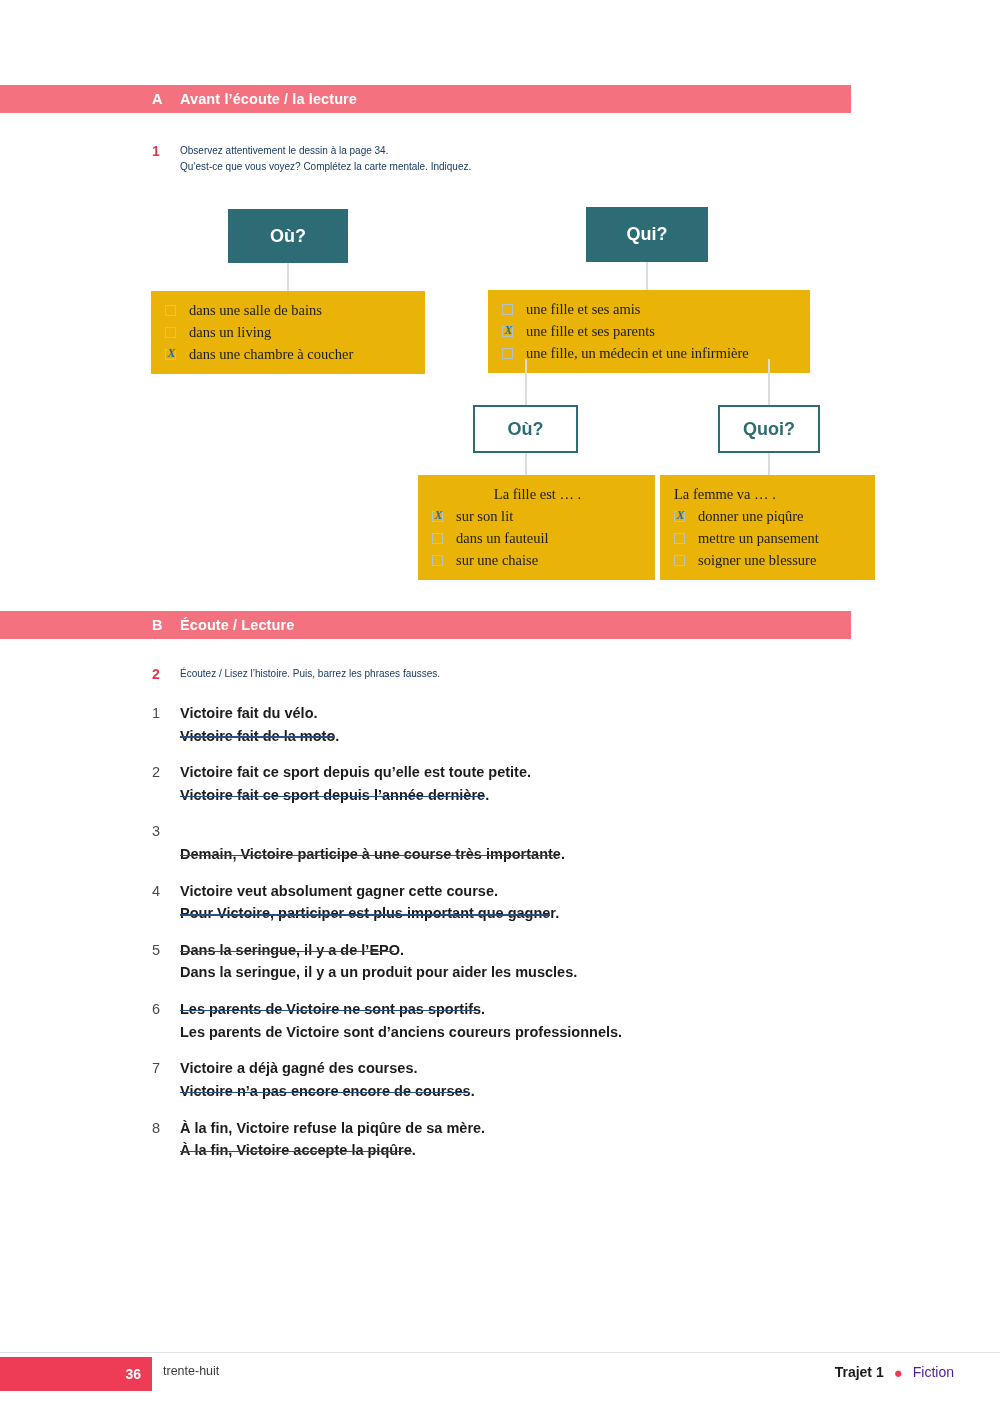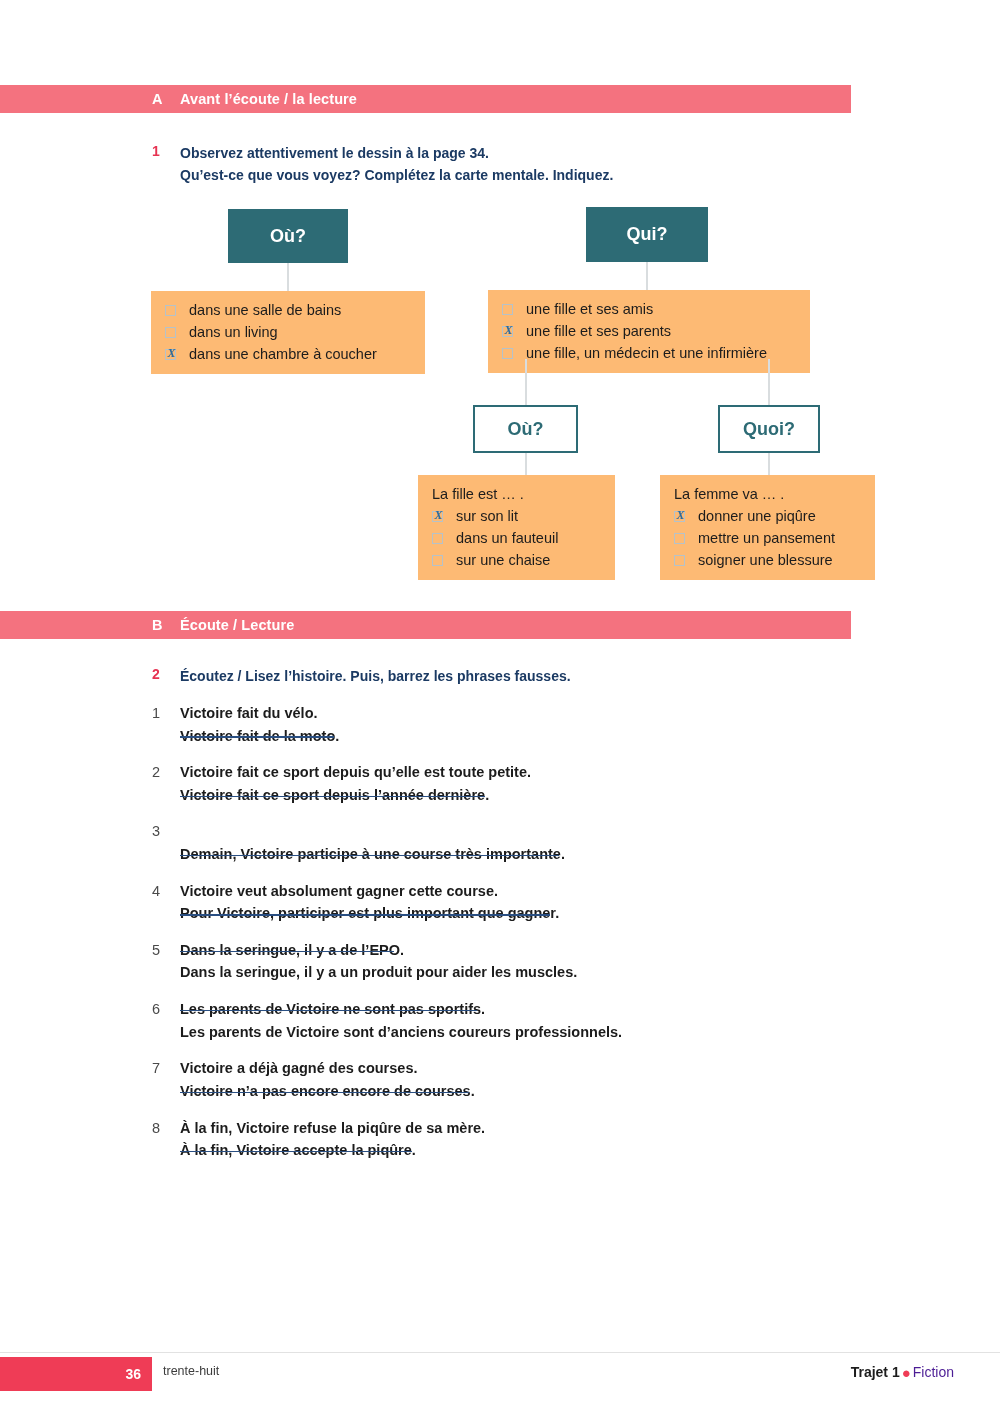--- a/index.html
+++ b/index.html
@@ -50,22 +50,22 @@
   }
   .instruction .num {
     color: #e63352;
     font-weight: bold;
     font-size: 14px;
     width: 28px;
     flex: 0 0 28px;
   }
   .instruction .txt {
     color: #1b3a63;
-    font-weight: bold;
-    font-size: 14px;
+    font-weight: normal;
+    font-size: 10px;
     line-height: 1.55;
   }
 
   
   .node-filled {
     position: absolute;
     background: #2d6b75;
     color: #ffffff;
     font-weight: bold;
     font-size: 18px;
@@ -84,22 +84,23 @@
     align-items: center;
     justify-content: center;
   }
   .connector {
     position: absolute;
     width: 2px;
     background: #d9dddf;
   }
   .optbox {
     position: absolute;
-    background: #fdba74;
+    background: #eab308;
     padding: 8px 12px 9px 14px;
+    font-family: Liberation Serif, serif;
   }
   .optbox .lead {
     font-size: 14.5px;
     color: #1c1c1c;
     line-height: 1.52;
     padding-left: 0px;
   }
   .opt {
     display: flex;
     align-items: baseline;
@@ -179,21 +180,21 @@
     position: absolute;
     font-size: 12.5px;
     color: #3c3c3c;
   }
   .footright {
     position: absolute;
     right: 46px;
     font-size: 14px;
     display: flex;
     align-items: flex-end;
-    gap: 2px;
+    gap: 10px;
   }
   .footright .tj { color: #1c1c1c; font-weight: bold; }
   .footright .dot { color: #ef3c56; font-size: 15px; line-height: 1; }
   .footright .fic { color: #4c1d95; }
 </style>
 </head>
 <body>
 
 <div class="page">
 
@@ -256,21 +257,21 @@
   <div class="node-outline" style="left:473px; top:405px; width:105px; height:48px;">
     <span>Où?</span>
   </div>
   <div class="connector" style="left:525px; top:453px; height:22px;"></div>
 
   <div class="node-outline" style="left:718px; top:405px; width:102px; height:48px;">
     <span>Quoi?</span>
   </div>
   <div class="connector" style="left:768px; top:453px; height:22px;"></div>
 
-  <div class="optbox" style="left:418px; top:475px; width:197px;">
+  <div class="optbox" style="left:418px; top:475px; width:237px;text-align:center;">
     <div class="lead">La fille est … .</div>
     <div class="opt">
       <span class="cbox checked"></span>
       <span>sur son lit</span>
     </div>
     <div class="opt">
       <span class="cbox"></span>
       <span>dans un fauteuil</span>
     </div>
     <div class="opt">

